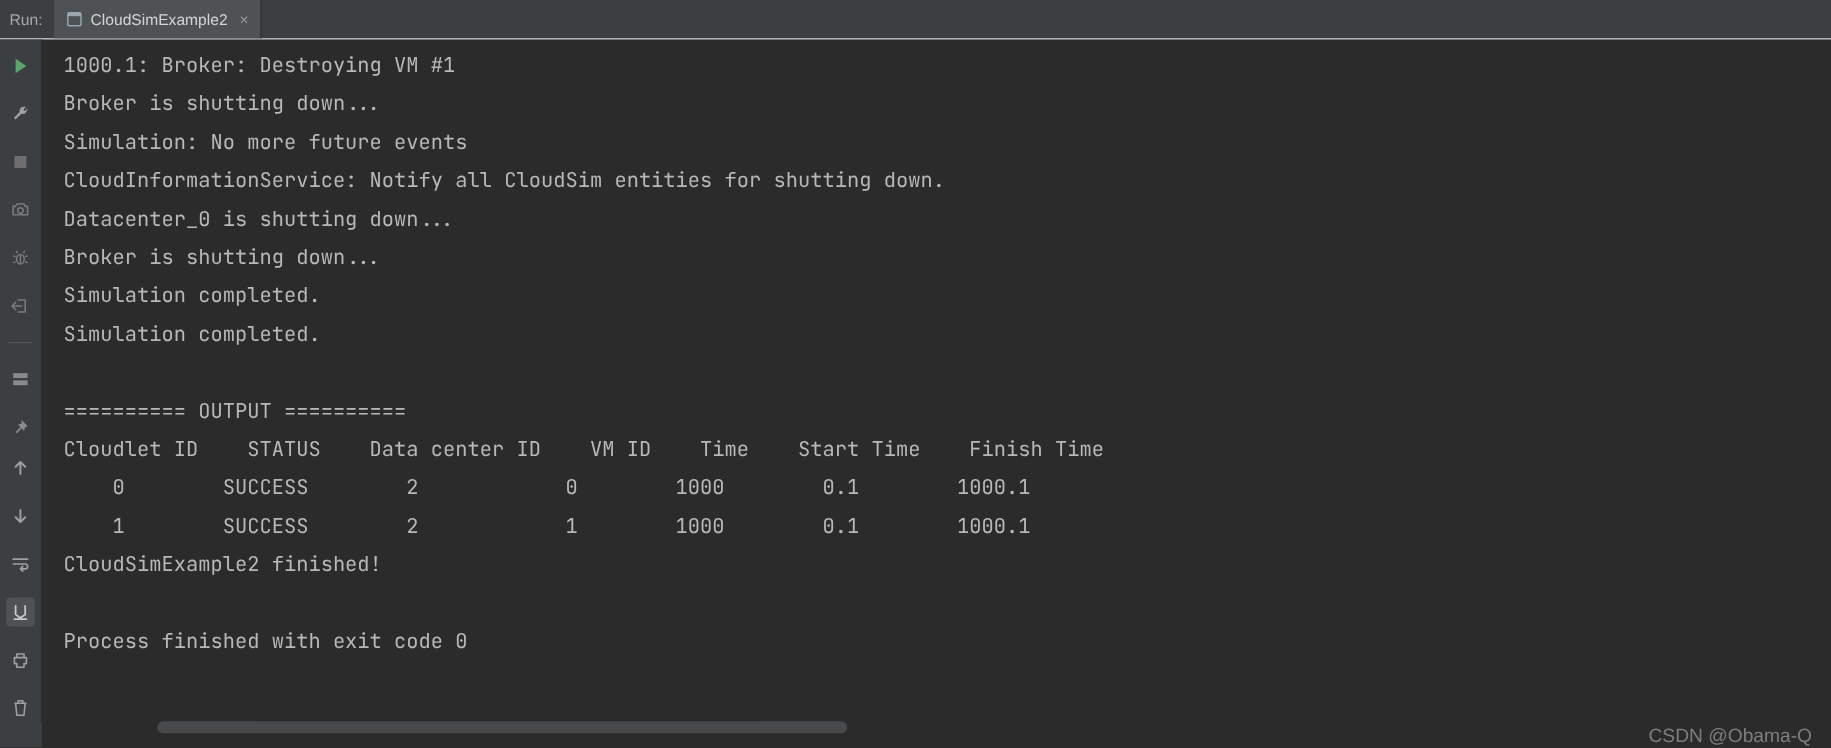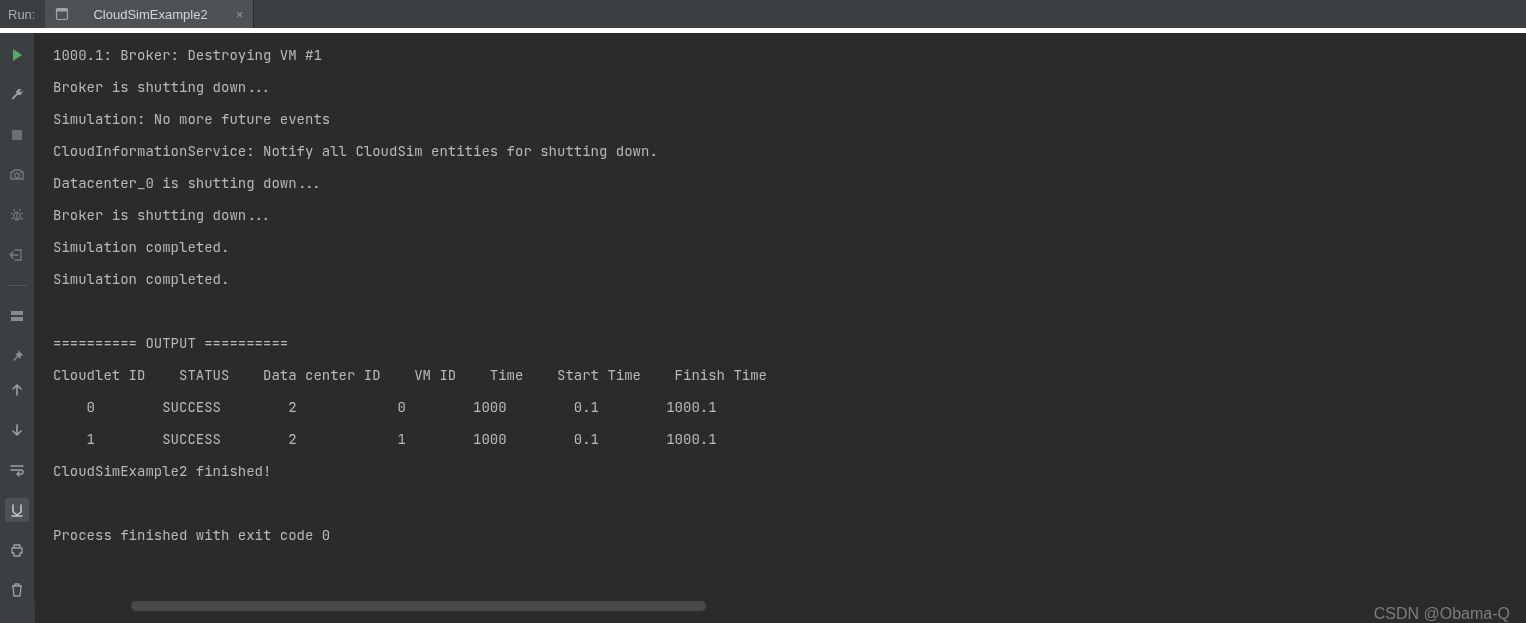--- a/index.html
+++ b/index.html
@@ -14,35 +14,35 @@
   .root {
     display: flex;
     flex-direction: column;
     width: 100%;
     height: 100%;
   }
   
   .tabbar {
     height: 33px;
     background: #3c3f41;
-    border-bottom: 5px solid #ffffff;
+    border-bottom: 1px solid #ffffff;
     display: flex;
     align-items: stretch;
     font-size: 13px;
   }
   .run-label {
     display: flex;
     align-items: center;
     padding: 0 10px 0 8px;
     color: #a9a9a9;
   }
   .tab {
     display: flex;
     align-items: center;
-    gap: 24px;
+    gap: 6px;
     padding: 0 10px;
     background: #4e5254;
     border-right: 1px solid #2b2b2b;
     color: #d4d4d4;
     cursor: pointer;
   }
   .tab .app-icon {
     width: 14px; height: 14px;
     display: inline-flex;
     align-items: center;
@@ -103,21 +103,21 @@
     flex: 1 1 auto;
     display: flex;
     flex-direction: column;
     min-width: 0;
     position: relative;
   }
   .console {
     flex: 1 1 auto;
     padding: 6px 0 0 18px;
     font-family: "JetBrains Mono", "Consolas", "Menlo", monospace;
-    font-size: 14px;
+    font-size: 17px;
     line-height: 32px;
     color: #b8b8b8;
     white-space: pre;
     overflow: hidden;
   }
   .hscroll-track {
     position: absolute;
     left: 96px;
     right: 820px;
     bottom: 12px;

